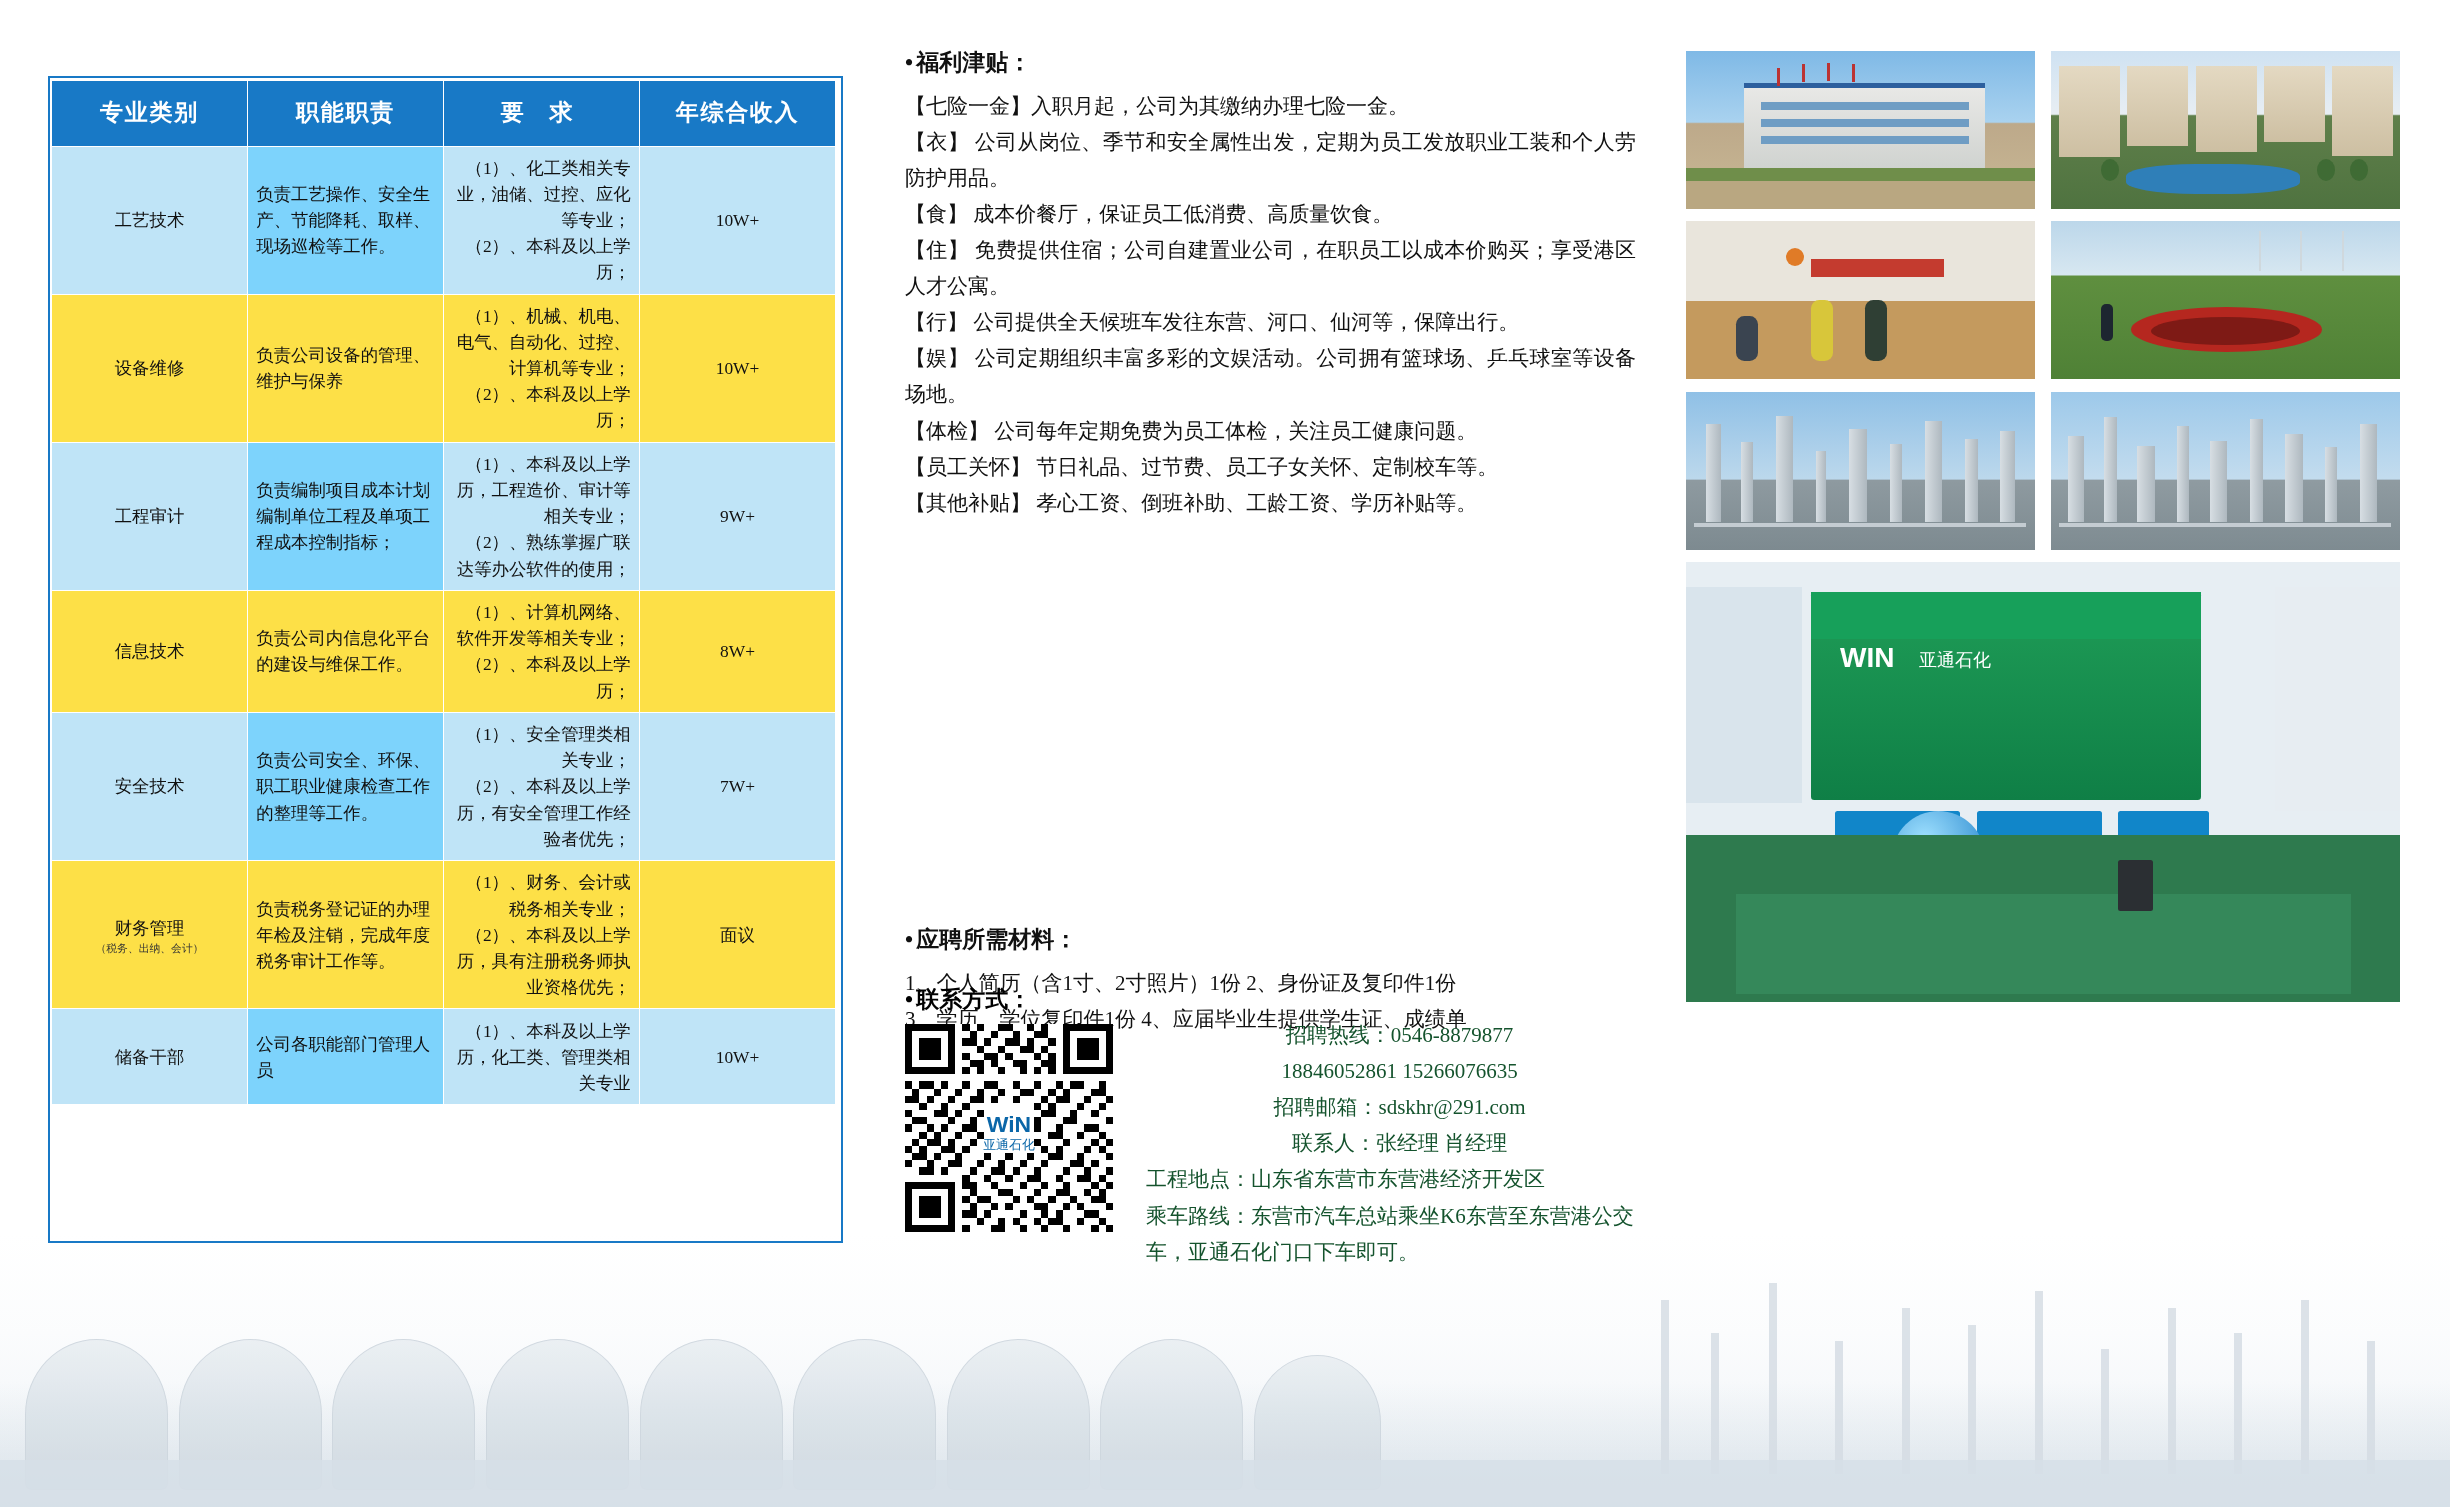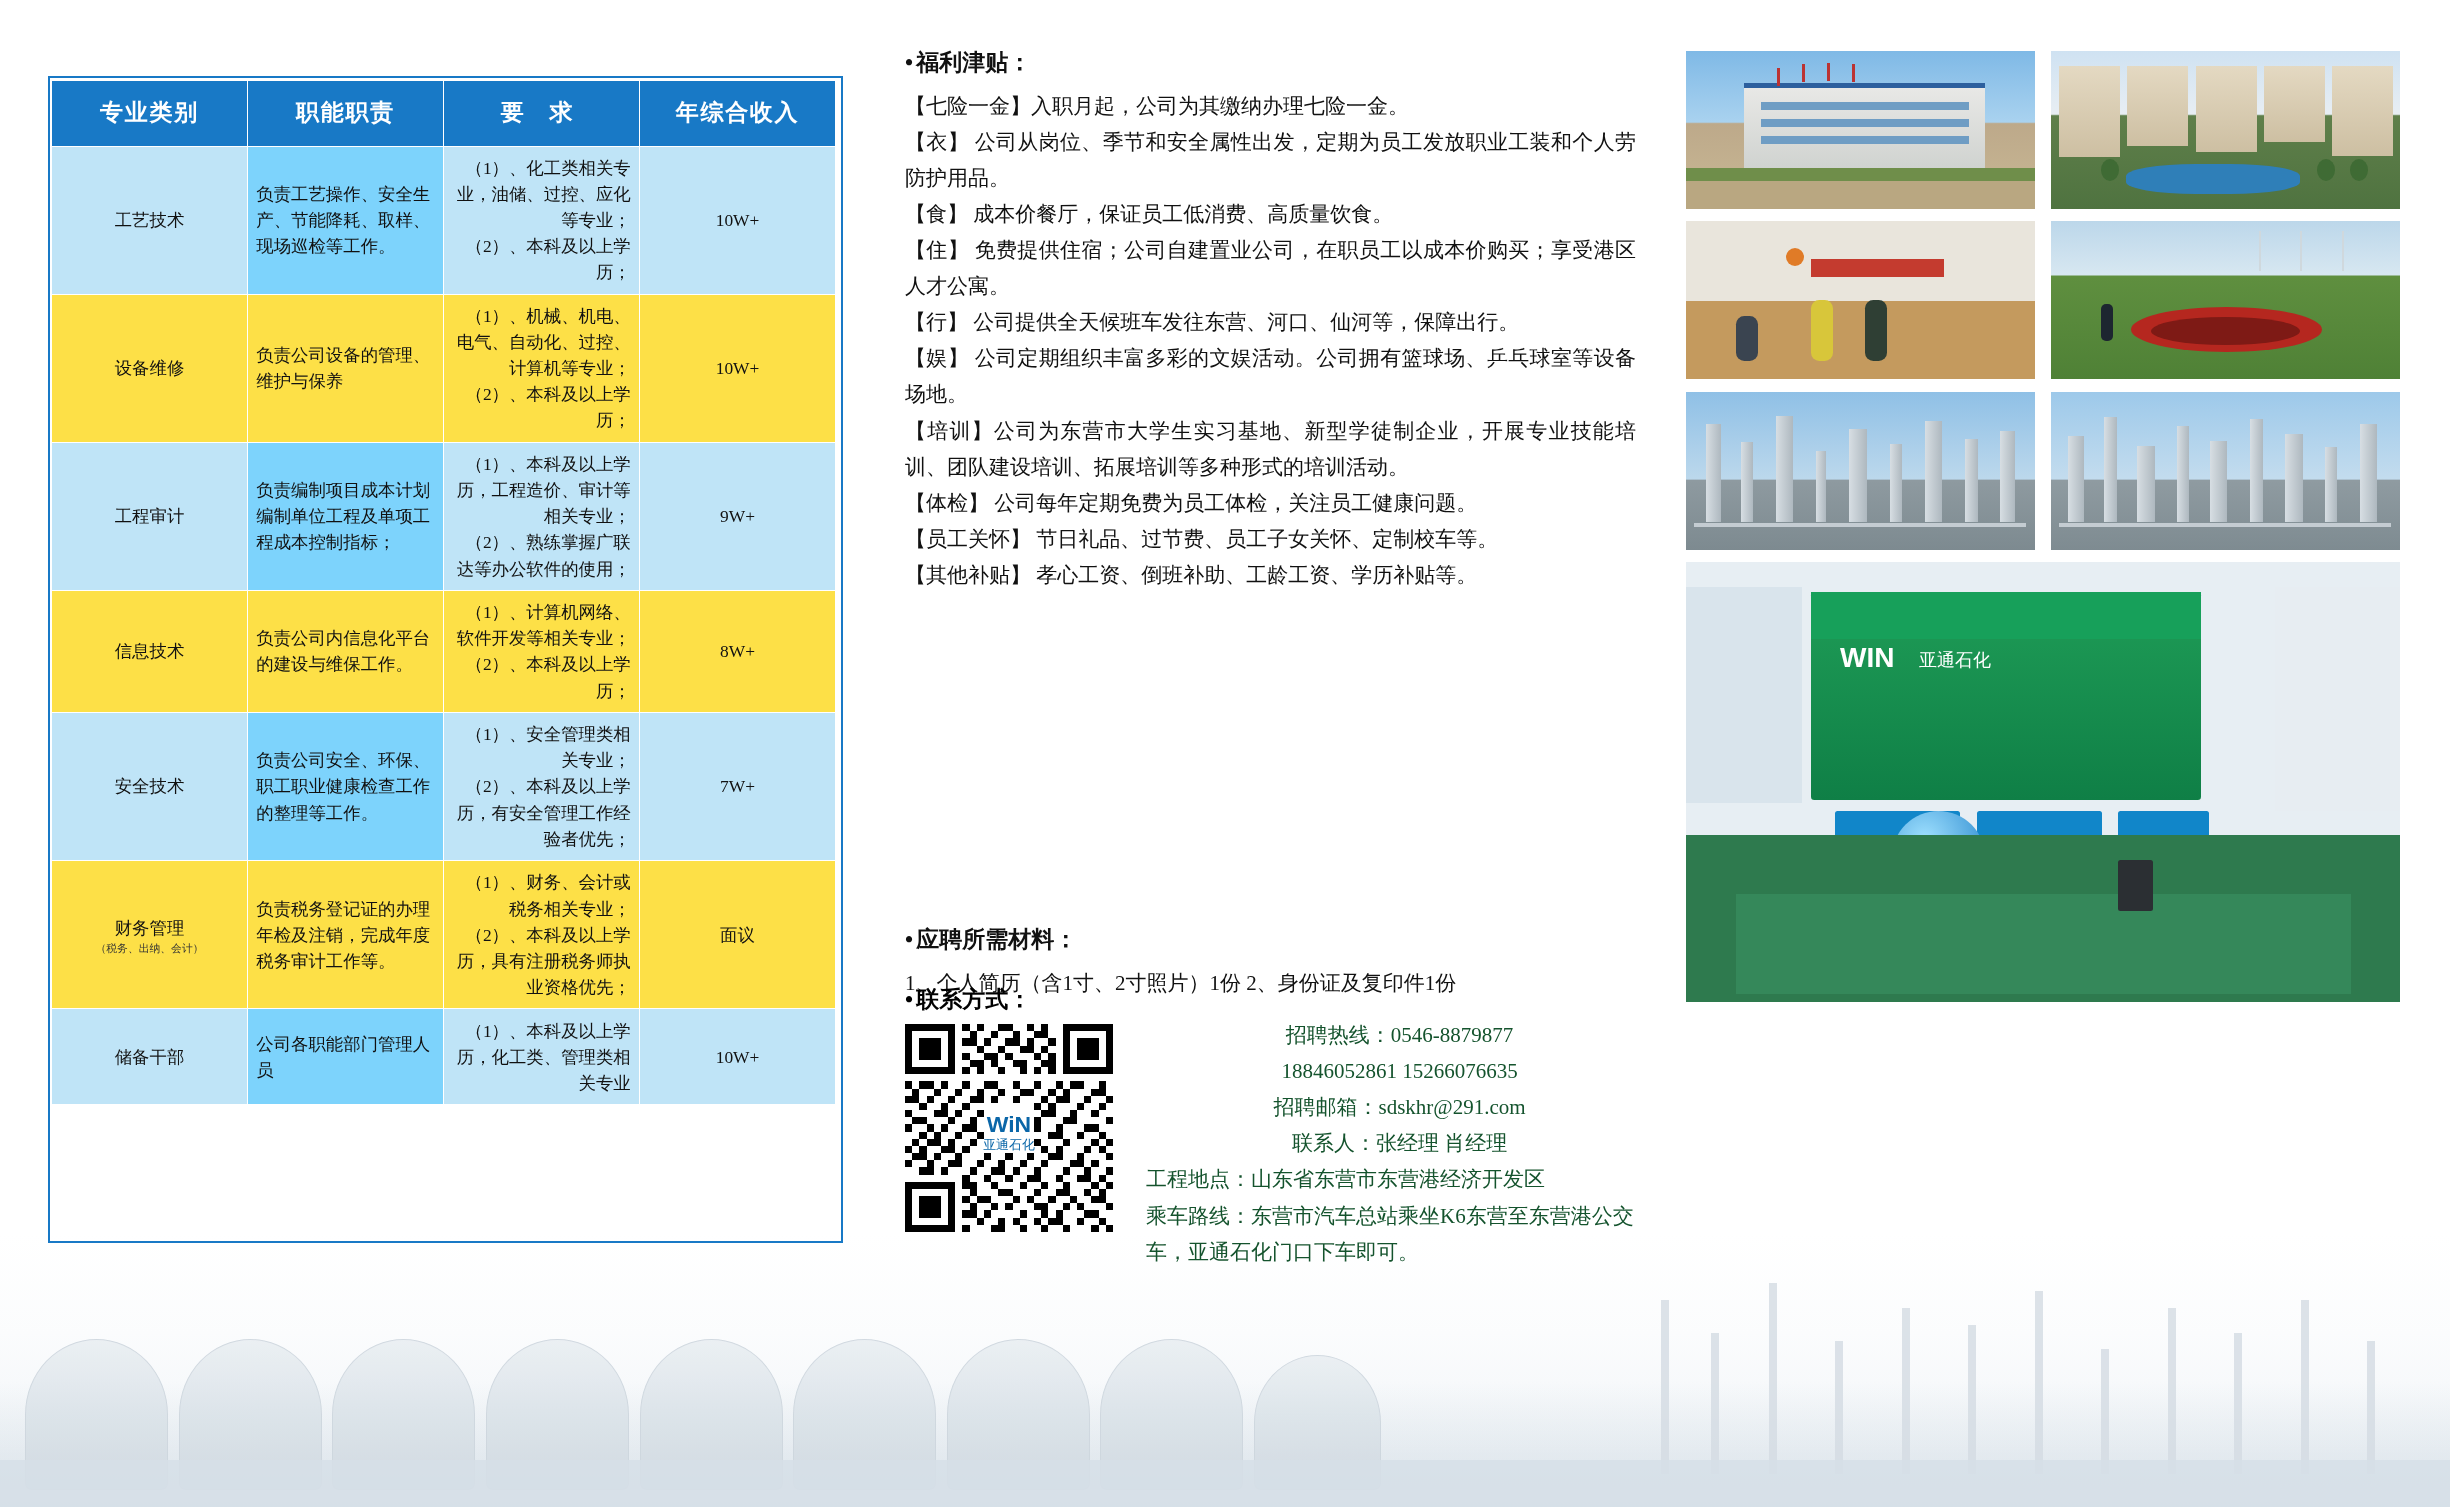--- a/index.html
+++ b/index.html
@@ -240,31 +240,31 @@
 
 <div class="mid">
   <h3 class="bullet">福利津贴：</h3>
   <div id="welfare-list">
       <p class="ind">【七险一金】入职月起，公司为其缴纳办理七险一金。</p>
       <p class="ind">【衣】 公司从岗位、季节和安全属性出发，定期为员工发放职业工装和个人劳防护用品。</p>
       <p class="ind">【食】 成本价餐厅，保证员工低消费、高质量饮食。</p>
       <p class="ind">【住】 免费提供住宿；公司自建置业公司，在职员工以成本价购买；享受港区人才公寓。</p>
       <p class="ind">【行】 公司提供全天候班车发往东营、河口、仙河等，保障出行。</p>
       <p class="ind">【娱】 公司定期组织丰富多彩的文娱活动。公司拥有篮球场、乒乓球室等设备场地。</p>
-      <p class="ind">【培训】公司为东营市大学生实习基地、新型学徒制企业，开展专业技能培训、团队建设培训、拓展培训等多种形式的培训活动。</p>
       <p class="ind">【体检】 公司每年定期免费为员工体检，关注员工健康问题。</p>
       <p class="ind">【员工关怀】 节日礼品、过节费、员工子女关怀、定制校车等。</p>
       <p class="ind">【其他补贴】 孝心工资、倒班补助、工龄工资、学历补贴等。</p>
     </div>
 </div>
 
 <div class="mid" style="top:920px;">
   <h3 class="bullet">应聘所需材料：</h3>
   <div id="materials-list">
       <p class="ind">1、个人简历（含1寸、2寸照片）1份     2、身份证及复印件1份</p>
+      <p class="ind">3、学历、学位复印件1份     4、应届毕业生提供学生证、成绩单</p>
     </div>
 </div>
 
 <div class="contact">
   <h3 class="bullet">联系方式：</h3>
 
   <div class="qr">
     <svg width="208" height="208" viewBox="0 0 29 29" shape-rendering="crispEdges">
       <rect width="29" height="29" fill="#ffffff"></rect>
       <g fill="#000000">

